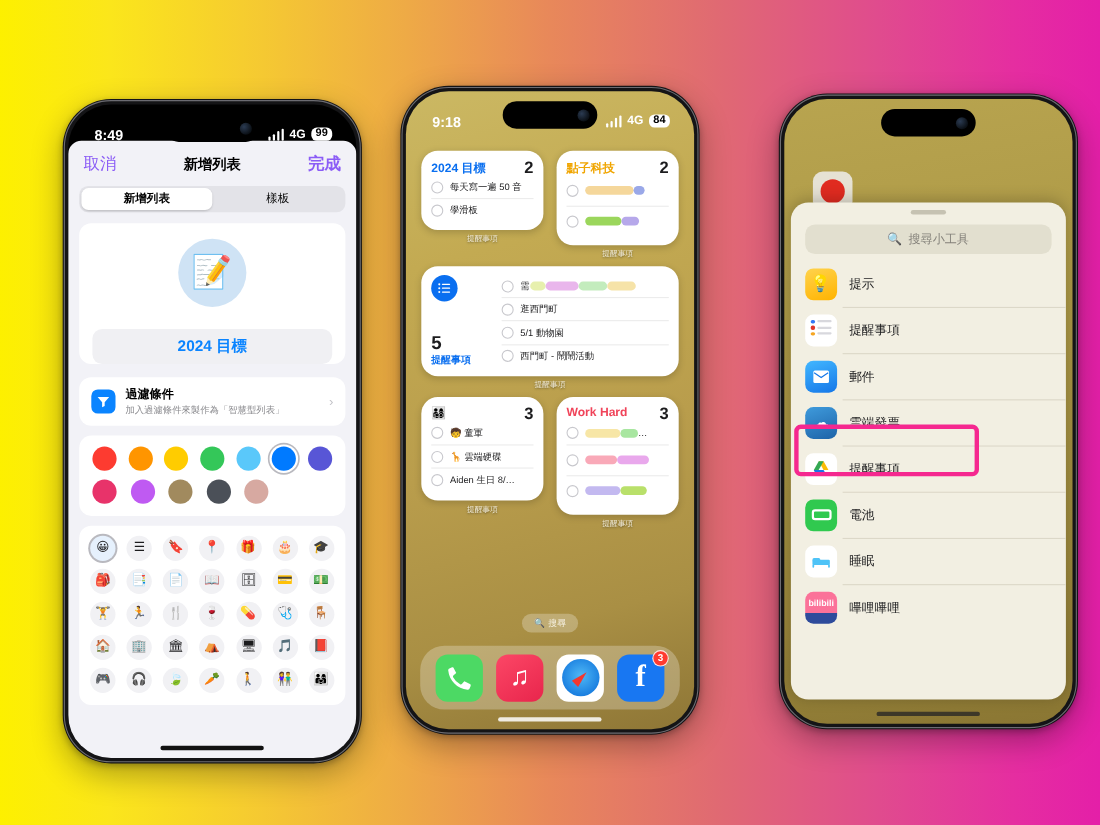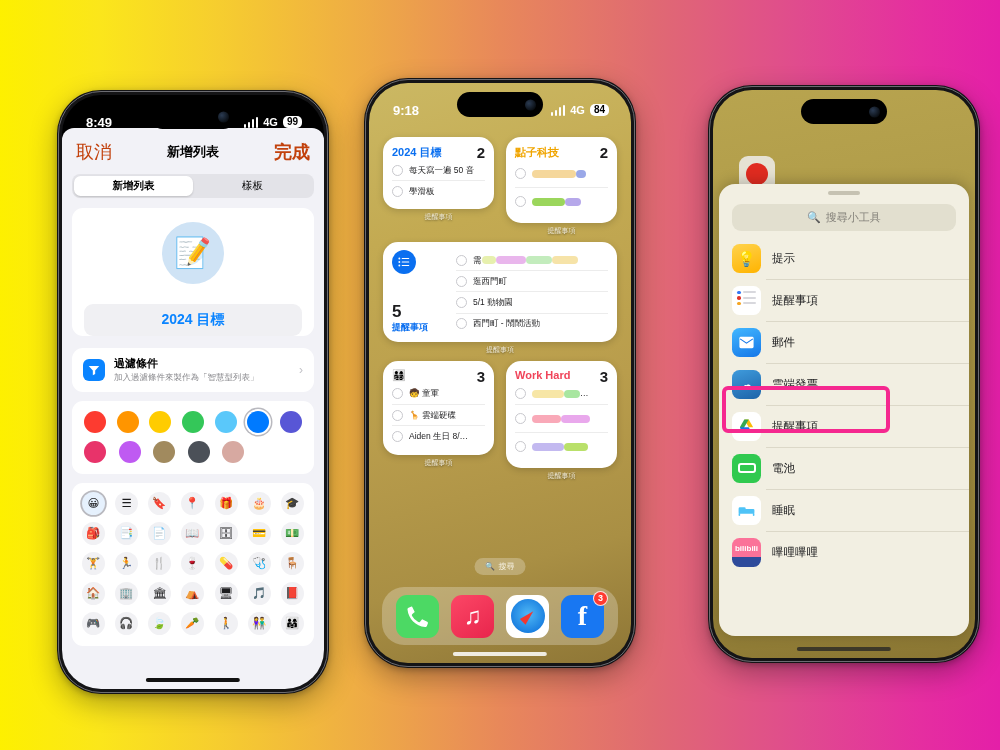--- a/index.html
+++ b/index.html
@@ -63,21 +63,21 @@
   #phone1 { left: 40px; top: 90px; width: 272px; height: 604px; margin-left: 17px; }
   #phone1 .screen { background: #000; }
   .sheet {
     position:absolute; left:0; right:0; top:33px; bottom:0;
     background:#f2f2f7; border-radius:12px 12px 0 0; overflow:hidden;
   }
   .sheet-nav {
     display:flex; align-items:center; justify-content:space-between;
     padding: 12px 14px 6px;
   }
-  .nav-side { font-size: 18px; color:#c2410c; }
+  .nav-side { font-size: 15px; color:#8b5cf6; }
   .nav-side.bold { font-weight: bold; }
   .nav-title { font-size: 13px; font-weight: bold; color:#000; }
   .seg {
     margin: 4px 10px 10px; background:#e3e3e8; border-radius:8px;
     padding:2px; display:flex; height:24px;
   }
   .seg div {
     flex:1; display:flex; align-items:center; justify-content:center;
     font-size:10.5px; color:#000; border-radius:6.5px;
   }

